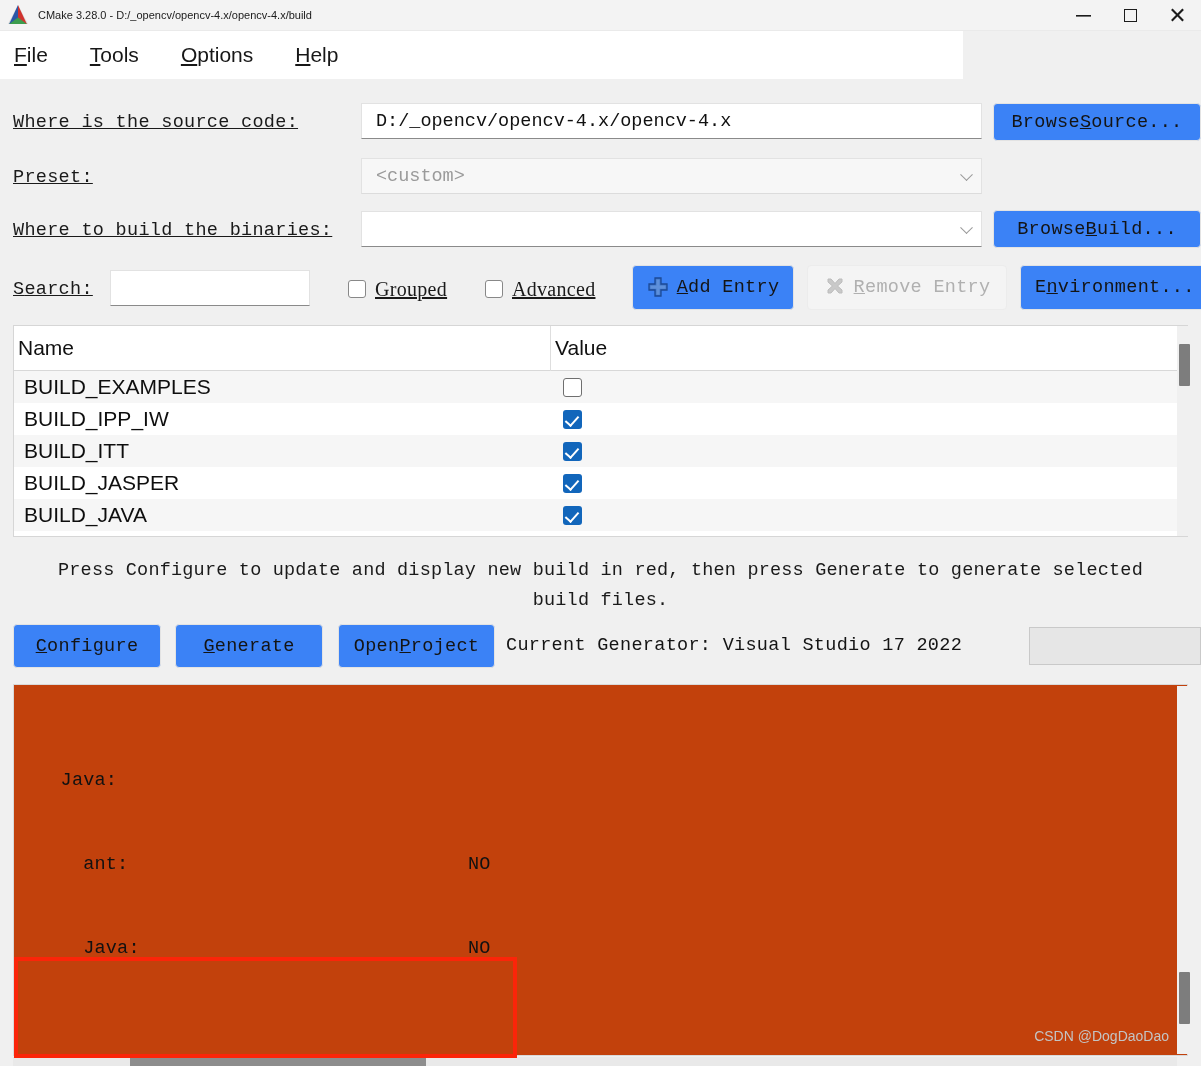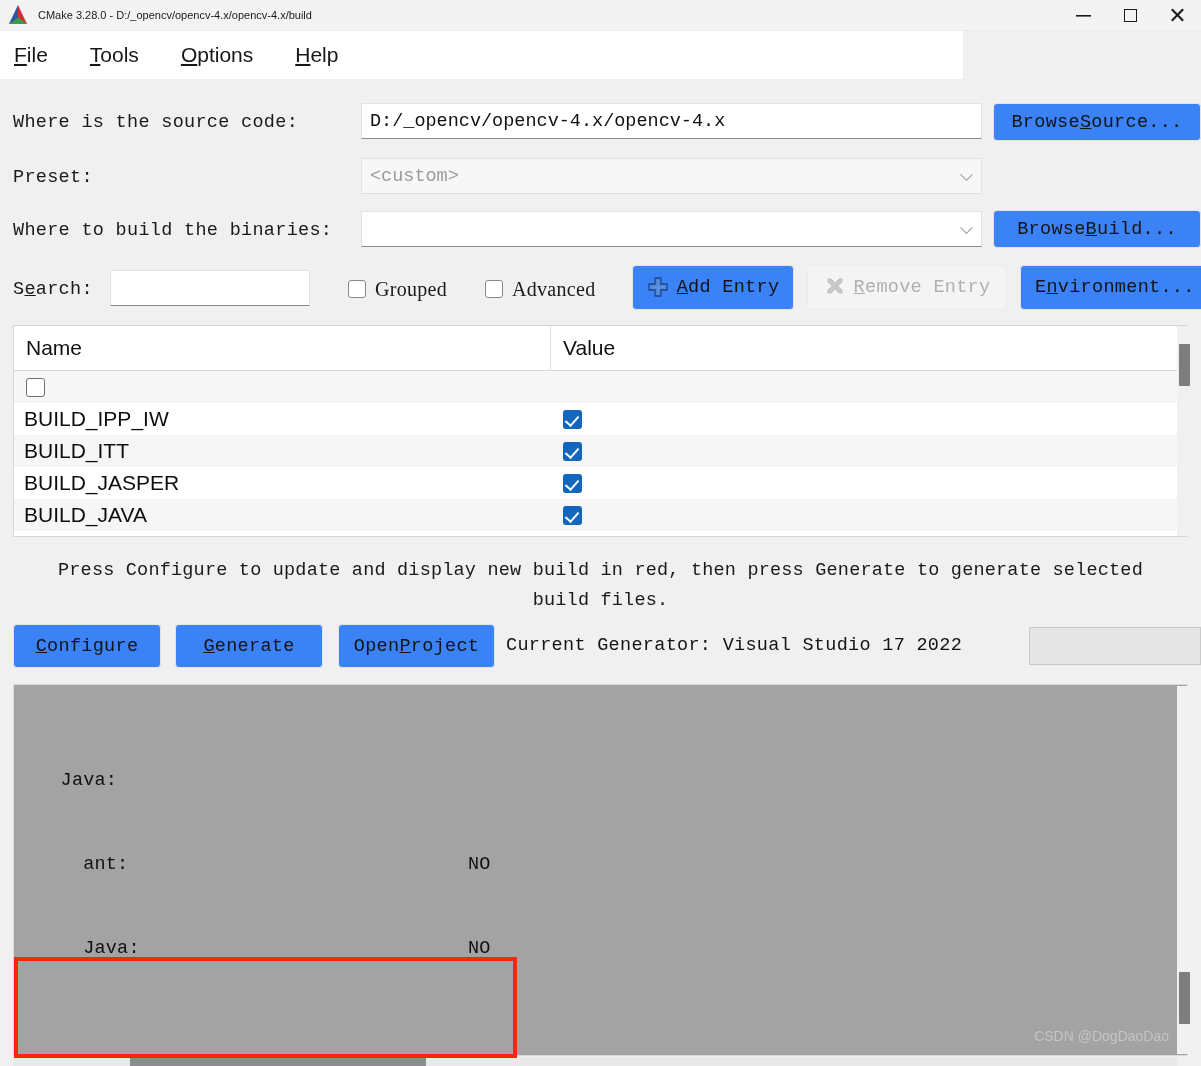--- a/index.html
+++ b/index.html
@@ -40,29 +40,29 @@
     font-family: "Liberation Sans", sans-serif; font-size: 21px; color: #171717;
     padding: 0 0; margin-left: 14px; margin-right: 28px; white-space: nowrap;
   }
   .menuitem .mn { text-decoration: underline; }
 
   
   .mainbg { position: absolute; left: 0; top: 79px; width: 1201px; height: 987px; background: #f0f0f0; }
 
   .lbl {
     position: absolute; font-family: "Liberation Mono", monospace;
-    font-size: 18.5px; color: #1a1a1a; white-space: nowrap; letter-spacing: .3px;
+    font-size: 18.5px; color: #1a1a1a; white-space: nowrap; letter-spacing: .3px; text-decoration: underline;
   }
   .lbl .mn { text-decoration: underline; }
 
   .field {
     position: absolute; background: #ffffff; border: 1px solid #e2e2e2;
     border-bottom: 1.5px solid #8a8a8a;
     font-family: "Liberation Mono", monospace; font-size: 18.5px; color: #101010;
-    display: flex; align-items: center; padding-left: 8px; white-space: nowrap;
+    display: flex; align-items: center; padding-left: 14px; white-space: nowrap;
     overflow: hidden;
   }
   .field.disabled { background: #f7f7f7; border-bottom: 1px solid #dcdcdc; color: #9a9a9a; }
   .caretdown {
     position: absolute; right: 10px; top: 50%; width: 9px; height: 9px;
     border-right: 1.7px solid #9a9a9a; border-bottom: 1.7px solid #9a9a9a;
     transform: translateY(-65%) rotate(45deg);
   }
 
   .btn {
@@ -87,21 +87,21 @@
   .table {
     position: absolute; left: 13px; top: 325px; width: 1175px; height: 212px;
     background: #ffffff; border: 1px solid #d6d6d6; overflow: hidden;
   }
   .thead {
     display: flex; height: 45px; align-items: center; border-bottom: 1px solid #d8d8d8;
     background: #ffffff;
   }
   .th {
     font-family: "Liberation Sans", sans-serif; font-size: 21px; color: #111;
-    padding-left: 12px; height: 45px; display: flex; align-items: center;
+    padding-left: 4px; height: 45px; display: flex; align-items: center;
   }
   .th.name { width: 537px; border-right: 1px solid #dedede; }
   .th.value { flex: 1; }
   .trow { display: flex; height: 32px; align-items: center; }
   .trow.odd  { background: #f6f6f6; }
   .trow.even { background: #ffffff; }
   .tc-name {
     width: 537px; padding-left: 10px; font-family: "Liberation Sans", sans-serif;
     font-size: 21px; color: #0e0e0e; white-space: nowrap;
   }
@@ -132,21 +132,21 @@
     color: #141414; white-space: nowrap; letter-spacing: .3px;
   }
   .progressbar {
     position: absolute; left: 1029px; top: 627px; width: 172px; height: 38px;
     background: #e6e6e6; border: 1px solid #c9c9c9;
   }
 
   
   .logpane {
     position: absolute; left: 13px; top: 684px; width: 1175px; height: 372px;
-    background: #a3a3a3; border: 1px solid #d9d9d9; overflow: hidden;
+    background: #c2410c; border: 1px solid #d9d9d9; overflow: hidden;
   }
   .logtext {
     position: absolute; left: 0; top: 0; width: 100%;
     font-family: "Liberation Mono", monospace; font-size: 18.5px; color: #111;
     white-space: pre; line-height: 28px; padding: 26px 0 0 24px; letter-spacing: .2px;
   }
   .logrow { display: block; height: 28px; }
   .logrow .k { display: inline-block; }
   .logrow .v { display: inline-block; }
   .redbox {
@@ -258,20 +258,21 @@
       <span class="mn">n</span>
       <span>vironment...</span>
   </div>
 
   <div class="table">
     <div class="thead">
       <div class="th name">Name</div>
       <div class="th value">Value</div>
     </div>
     <div class="trow odd">
+      <div class="tc-name">BUILD_EXAMPLES</div>
       <div class="tc-val">
           <span class="rowcb off"></span>
         </div>
     </div>
     <div class="trow even">
       <div class="tc-name">BUILD_IPP_IW</div>
       <div class="tc-val">
           <span class="rowcb on"></span>
         </div>
     </div>

